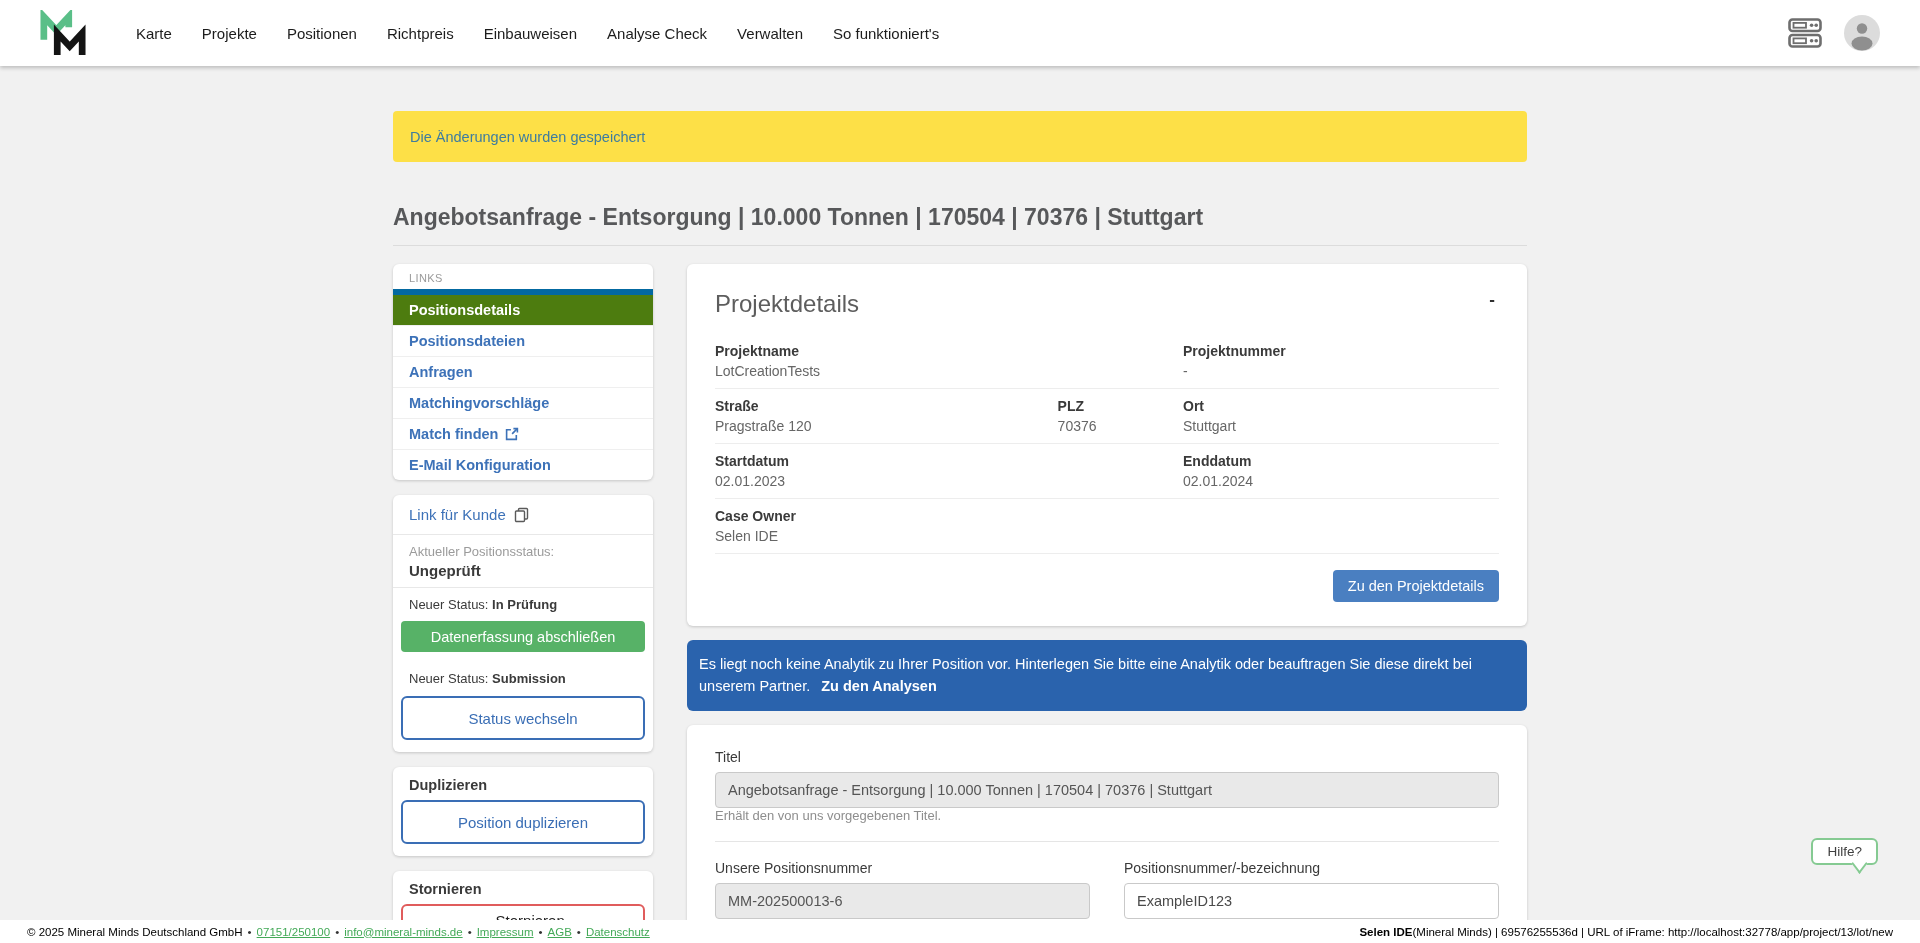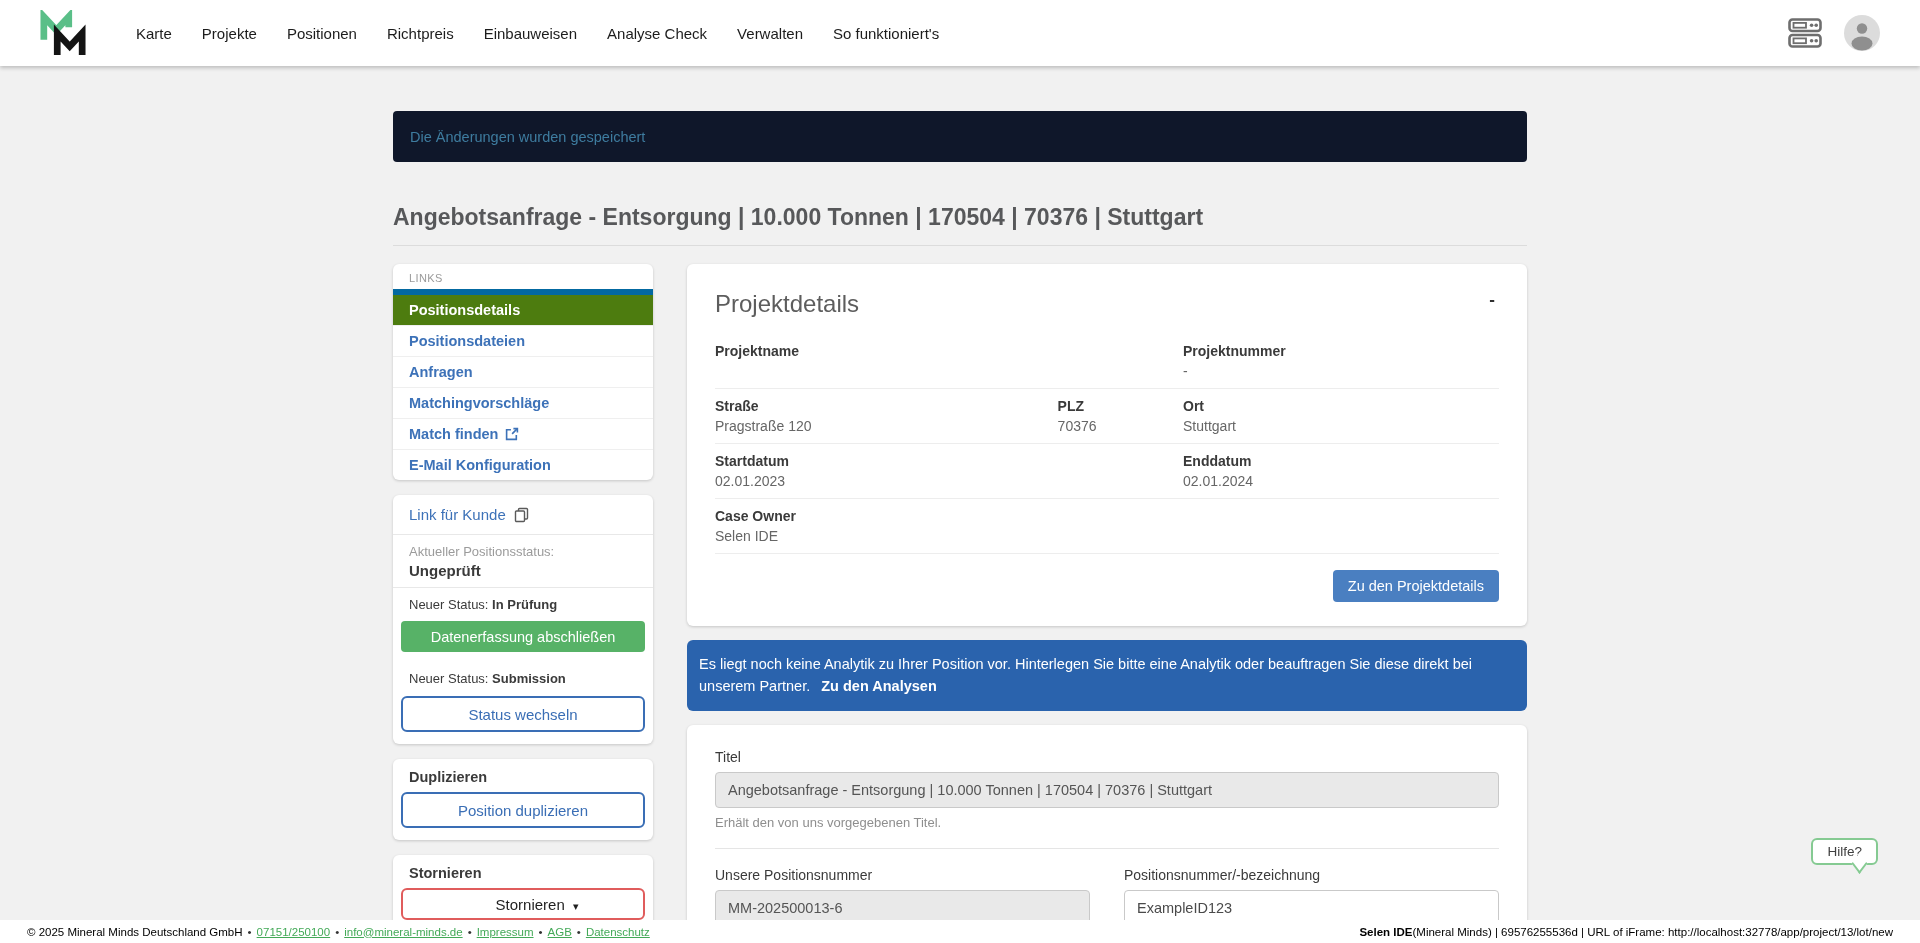--- a/index.html
+++ b/index.html
@@ -24,21 +24,21 @@
   .main-nav { margin-left:48px; display:flex; gap:30px; }
   .main-nav a { font-size:15px; font-weight:500; color:#1c1c1c; cursor:pointer; }
   .topbar-right { margin-left:auto; display:flex; align-items:center; gap:22px; }
   .avatar { width:36px; height:36px; border-radius:50%; background:#dcdcdc; overflow:hidden; cursor:pointer; }
   .icon-btn { cursor:pointer; display:flex; align-items:center; }
 
   
   .container { width:1134px; margin:0 auto; }
   .alert-info {
     margin-top:45px; height:51px; display:flex; align-items:center;
-    padding:0 17px; background:#0f172a; color:#3e7c9f;
+    padding:0 17px; background:#fde047; color:#3e7c9f;
     border-radius:4px; font-size:14.5px;
   }
   .page-title { margin-top:42px; font-size:23px; font-weight:700; color:#57585a; }
   .title-hr { border:none; border-top:1px solid #dcdcdc; margin:14px 0 0; }
   .content-row { display:flex; gap:34px; align-items:flex-start; margin-top:18px; }
 
   .card { background:#fff; border-radius:6px; box-shadow:0 1px 3px rgba(0,0,0,.18); }
 
   
   .sidebar { width:260px; flex:0 0 260px; }
@@ -56,21 +56,21 @@
   }
   .current-status { padding:9px 16px 8px; border-bottom:1px solid #e8e8e8; }
   .current-status .lbl { color:#9b9b9b; font-size:13px; }
   .current-status .val { color:#3a3a3a; font-weight:700; font-size:15px; margin-top:3px; }
   .new-status { padding:9px 16px 6px; font-size:13px; color:#3a3a3a; }
   .btn-green {
     display:block; margin:3px 8px 10px; width:calc(100% - 16px); height:31px;
     background:#57b267; color:#fff; border:none; border-radius:4px; font-size:14.5px;
   }
   .btn-outline-blue {
-    display:block; margin:4px 8px 12px; width:calc(100% - 16px); height:36px;
+    display:block; margin:4px 8px 12px; width:calc(100% - 16px); height:44px;
     background:#fff; color:#3a6eb5; border:2px solid #3a6eb5; border-radius:6px; font-size:15px;text-align:center;
   }
   .btn-outline-red {
     display:block; margin:4px 8px 10px; width:calc(100% - 16px); height:32px;
     background:#fff; color:#1f1f1f; border:2px solid #e05c5c; border-radius:6px; font-size:15px;padding-left:28px;
   }
   .caret { font-size:11px; margin-left:4px; }
   .mini-heading { padding:10px 16px 3px; font-weight:700; font-size:14.5px; color:#3a3a3a; }
 
   
@@ -95,21 +95,21 @@
   .banner-link { font-weight:700; color:#fff; margin-left:7px; cursor:pointer; }
 
   .card-form { margin-top:14px; padding:24px 28px; height:340px; }
   .form-label { font-size:14px; font-weight:400; color:#3a3a3a; margin-bottom:7px; display:block; }
   .text-input {
     width:100%; height:36px; border:1px solid #c9c9c9; border-radius:4px;
     padding:0 12px; font-size:14.5px; color:#4a4a4a; background:#fff;
     font-family:"Liberation Sans", sans-serif;
   }
   .text-input:disabled { background:#e9e9e9; color:#555; }
-  .helper { margin-top:7px; font-size:13px; color:#8e8e8e; }
+  .helper { font-size:13px; color:#8e8e8e; }
   .form-hr { border:none; border-top:1px solid #e5e5e5; margin:18px 0; }
   .two-col { display:flex; gap:34px; }
   .two-col .col { flex:1; min-width:0; }
 
   
   .help-bubble {
     position:absolute; right:42px; bottom:78px; background:#fff;
     border:2px solid #85ca92; border-radius:6px; padding:4px 14px;
     font-size:13.5px; color:#404040; cursor:pointer; z-index:20;
   }
@@ -258,20 +258,21 @@
 
       <section class="card card-project">
         <div class="project-title-row">
           <h2 class="project-title">Projektdetails</h2>
           <span class="collapse-btn">-</span>
         </div>
         <div class="fields">
           <div class="frow">
             <div class="cell-span2">
               <div class="flabel">Projektname</div>
+              <div class="fvalue">LotCreationTests</div>
             </div>
             <div>
               <div class="flabel">Projektnummer</div>
               <div class="fvalue">-</div>
             </div>
           </div>
           <div class="frow">
             <div>
               <div class="flabel">Straße</div>
               <div class="fvalue">Pragstraße 120</div>

